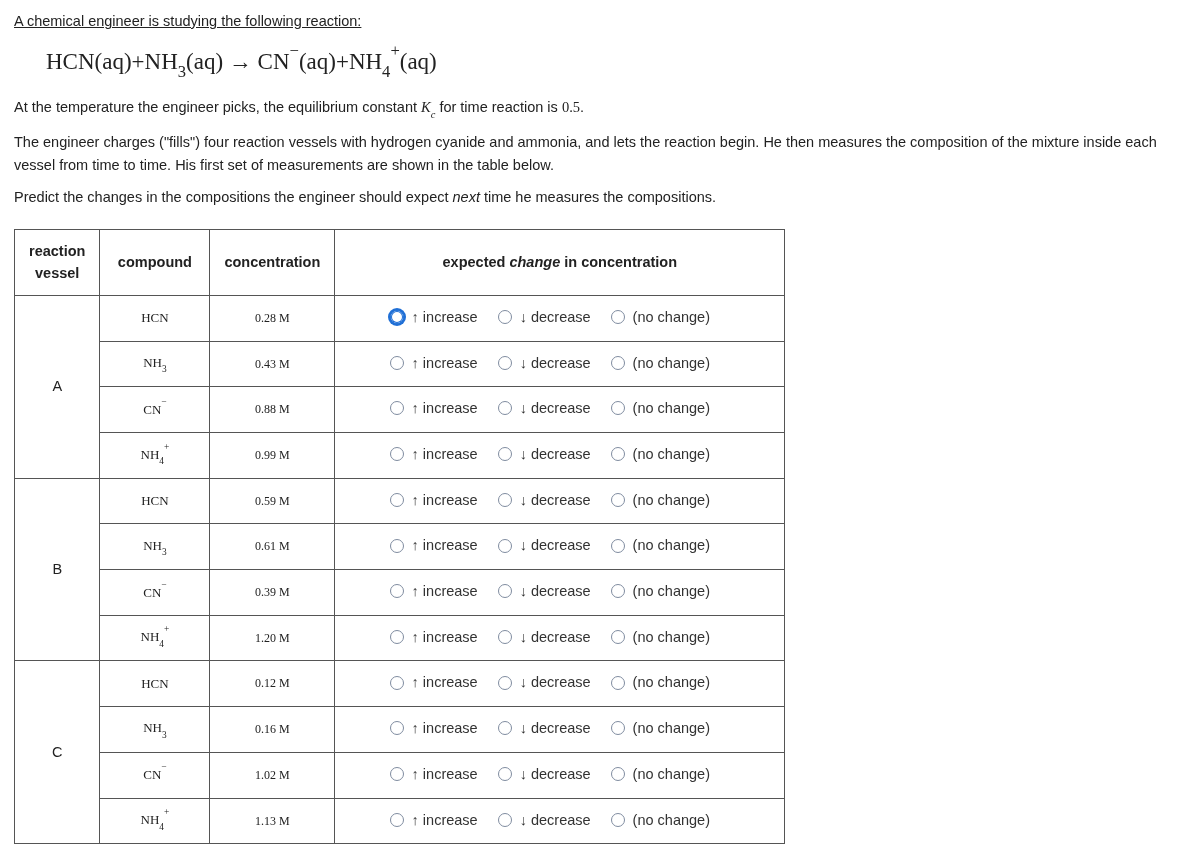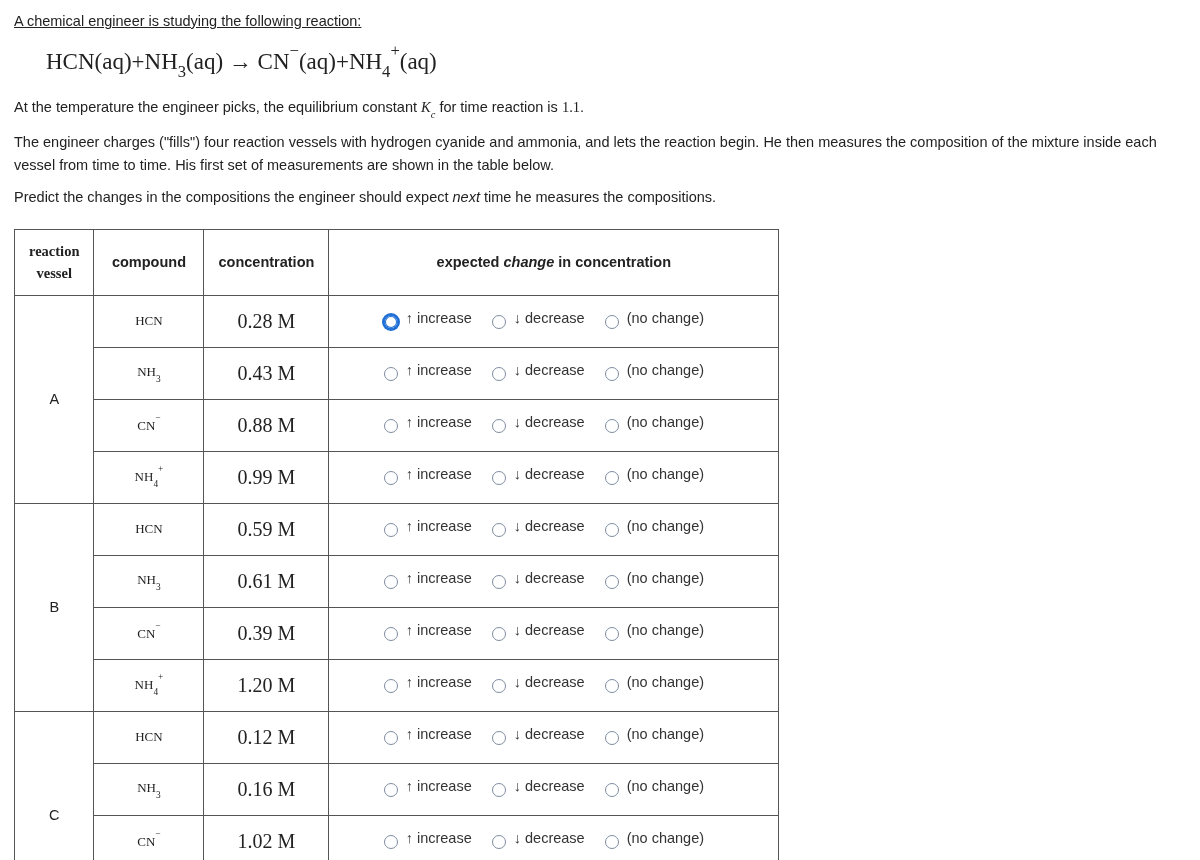--- a/index.html
+++ b/index.html
@@ -27,30 +27,30 @@
       border-collapse: collapse;
       margin-top: 20px;
     }
     table.main th, table.main td {
       border: 1px solid #555;
       padding: 10px 14px;
       text-align: center;
       vertical-align: middle;
     }
     table.main th { font-weight: bold; }
-    th.vessel-h { width: 72px; font-family: Liberation Serif, serif; }
+    th.vessel-h { width: 72px; }
     th.comp-h { width: 110px; }
     th.conc-h { width: 120px; }
     th.exp-h { width: 450px; }
     td.vessel { font-family: Arial; }
     td.compound { font-family: 'Times New Roman', Times, serif; font-size: 13px; }
-    td.conc { font-family: 'Times New Roman', Times, serif; font-size: 20px; }
+    td.conc { font-family: 'Times New Roman', Times, serif; font-size: 12px; }
     td.radios { text-align: left; padding: 8px 10px; }
 
-    .opt { display: inline-flex; align-items: flex-end; margin-right: 20px; }
+    .opt { display: inline-flex; align-items: center; margin-right: 20px; }
     .radio-ring {
       display: inline-block;
       width: 14px; height: 14px;
       border: 1.5px solid #7f8ca0;
       border-radius: 50%;
       margin-right: 8px;
       background: #fff;
     }
     .radio-ring.focused {
       box-shadow: 0 0 0 2px #1f6fd6, inset 0 0 0 1px #1f6fd6;
@@ -59,21 +59,21 @@
     .opt-label { color: #333; }
   </style>
 </head>
 <body>
 
 <div class="intro">A chemical engineer is studying the following reaction:</div>
 
 <div class="eq" id="equation">HCN(aq)+NH<span class="sub">3</span>(aq) → CN<span class="sup">−</span>(aq)+NH<span class="sub">4</span><span class="sup">+</span>(aq)</div>
 
 <div class="para">
-  <span>At the temperature the engineer picks, the equilibrium constant </span><i class="sym">K</i><span class="sub" style="font-family:'Times New Roman';font-style:italic;">c</span><span> for time reaction is </span><span style="font-family:'Times New Roman';">1.1</span><span>.</span>
+  <span>At the temperature the engineer picks, the equilibrium constant </span><i class="sym">K</i><span class="sub" style="font-family:'Times New Roman';font-style:italic;">c</span><span> for time reaction is </span><span style="font-family:'Times New Roman';">0.5</span><span>.</span>
 </div>
 
 <div class="para">The engineer charges ("fills") four reaction vessels with hydrogen cyanide and ammonia, and lets the reaction begin. He then measures the composition of the mixture inside each vessel from time to time. His first set of measurements are shown in the table below.</div>
 
 <div class="para">
   <span>Predict the changes in the compositions the engineer should expect </span><i>next</i><span> time he measures the compositions.</span>
 </div>
 
 <table class="main">
   <thead>

